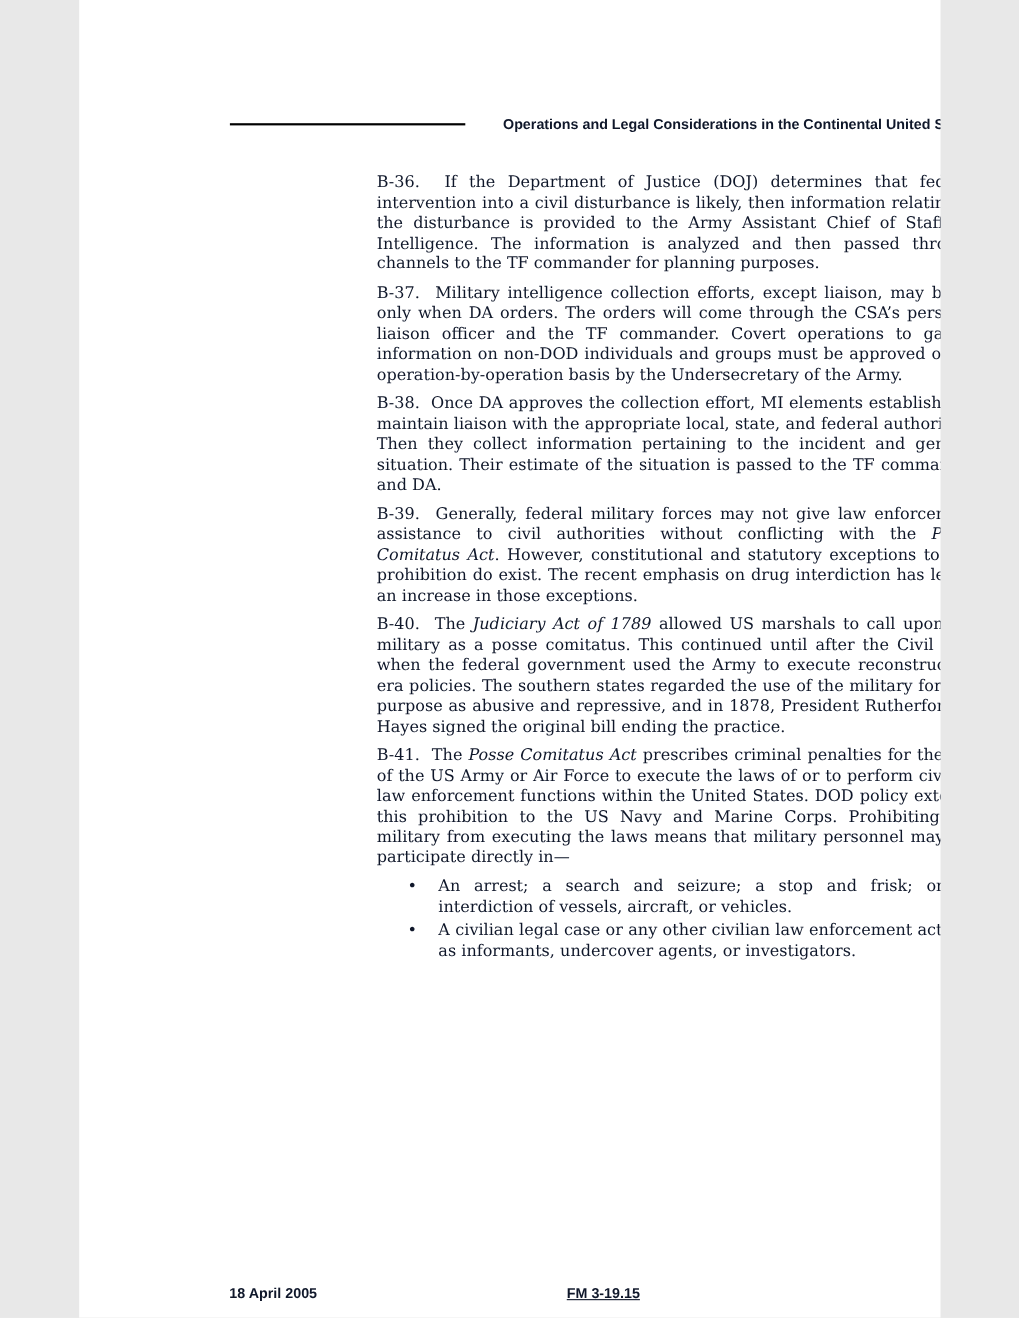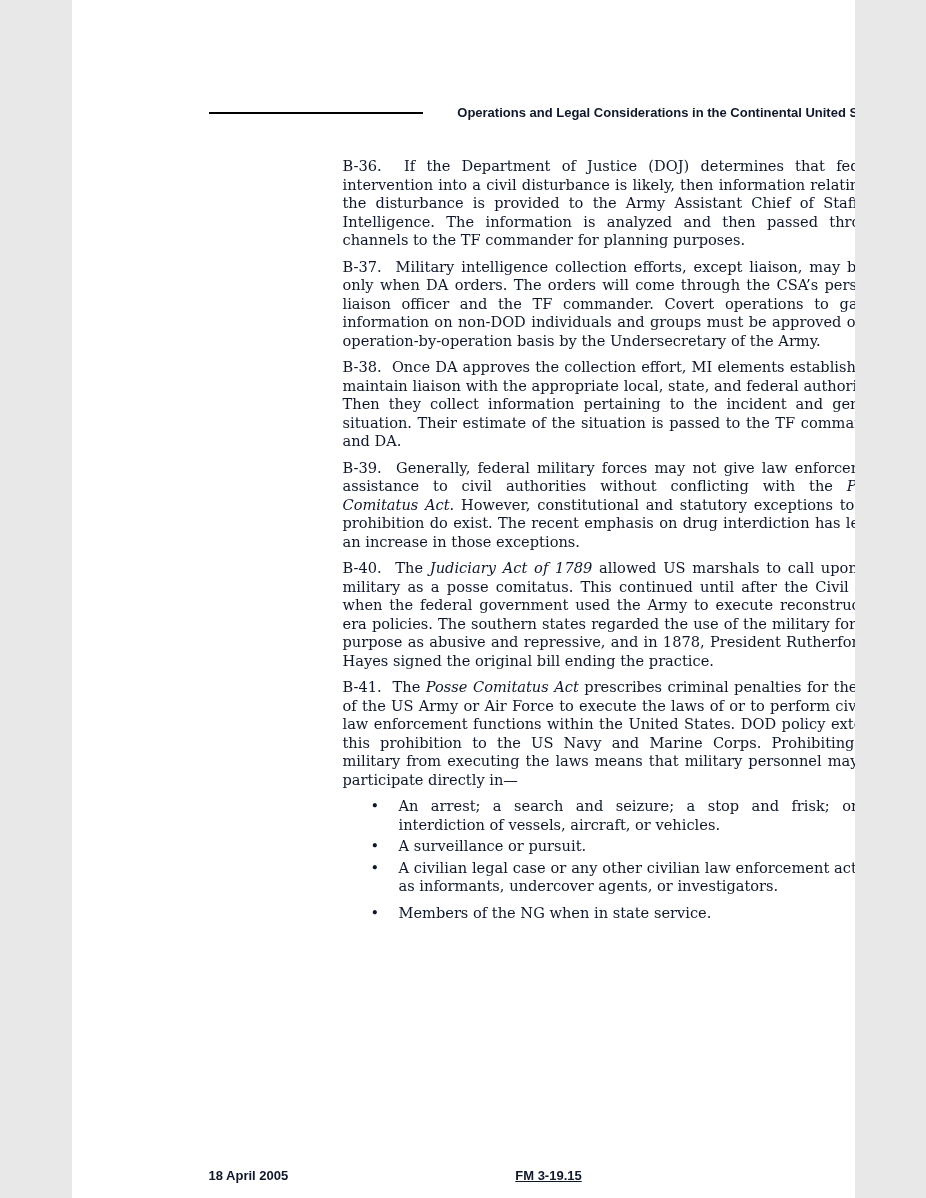--- a/index.html
+++ b/index.html
@@ -107,25 +107,23 @@
         <p class="para"><span>B-36.&nbsp; If the Department of Justice (DOJ) determines that federal intervention into a civil disturbance is likely, then information relating to the disturbance is provided to the Army Assistant Chief of Staff for Intelligence. The information is analyzed and then passed through channels to the TF commander for planning purposes.</span></p>
         <p class="para"><span>B-37.&nbsp; Military intelligence collection efforts, except liaison, may begin only when DA orders. The orders will come through the CSA’s personal liaison officer and the TF commander. Covert operations to gather information on non-DOD individuals and groups must be approved on an operation-by-operation basis by the Undersecretary of the Army.</span></p>
         <p class="para"><span>B-38.&nbsp; Once DA approves the collection effort, MI elements establish and maintain liaison with the appropriate local, state, and federal authorities. Then they collect information pertaining to the incident and general situation. Their estimate of the situation is passed to the TF commander and DA.</span></p>
       </section>
       <section>
         <p class="para"><span>B-39.&nbsp; Generally, federal military forces may not give law enforcement assistance to civil authorities without conflicting with the </span><em>Posse Comitatus Act</em><span>. However, constitutional and statutory exceptions to this prohibition do exist. The recent emphasis on drug interdiction has led to an increase in those exceptions.</span></p>
         <p class="para"><span>B-40.&nbsp; The </span><em>Judiciary Act of 1789</em><span> allowed US marshals to call upon the military as a posse comitatus. This continued until after the Civil War, when the federal government used the Army to execute reconstruction era policies. The southern states regarded the use of the military for this purpose as abusive and repressive, and in 1878, President Rutherford B. Hayes signed the original bill ending the practice.</span></p>
         <p class="para"><span>B-41.&nbsp; The </span><em>Posse Comitatus Act</em><span> prescribes criminal penalties for the use of the US Army or Air Force to execute the laws of or to perform civilian law enforcement functions within the United States. DOD policy extends this prohibition to the US Navy and Marine Corps. Prohibiting the military from executing the laws means that military personnel may not participate directly in—</span></p>
         <ul class="bullets">
           <li class="bullet"><span>An arrest; a search and seizure; a stop and frisk; or an interdiction of vessels, aircraft, or vehicles.</span></li>
-          <li class="bullet"><span>A surveillance or pursuit.</span></li>
           <li class="bullet"><span>A civilian legal case or any other civilian law enforcement activity as informants, undercover agents, or investigators.</span></li>
         </ul>
         <ul class="bullets">
-          <li class="bullet"><span>Members of the NG when in state service.</span></li>
         </ul>
       </section>
     </main>
 
   <footer class="page-footer">
     <span class="footer-left">18 April 2005</span>
     <span class="footer-center">FM 3-19.15</span>
     <span class="footer-right">B-7</span>
   </footer>
 

